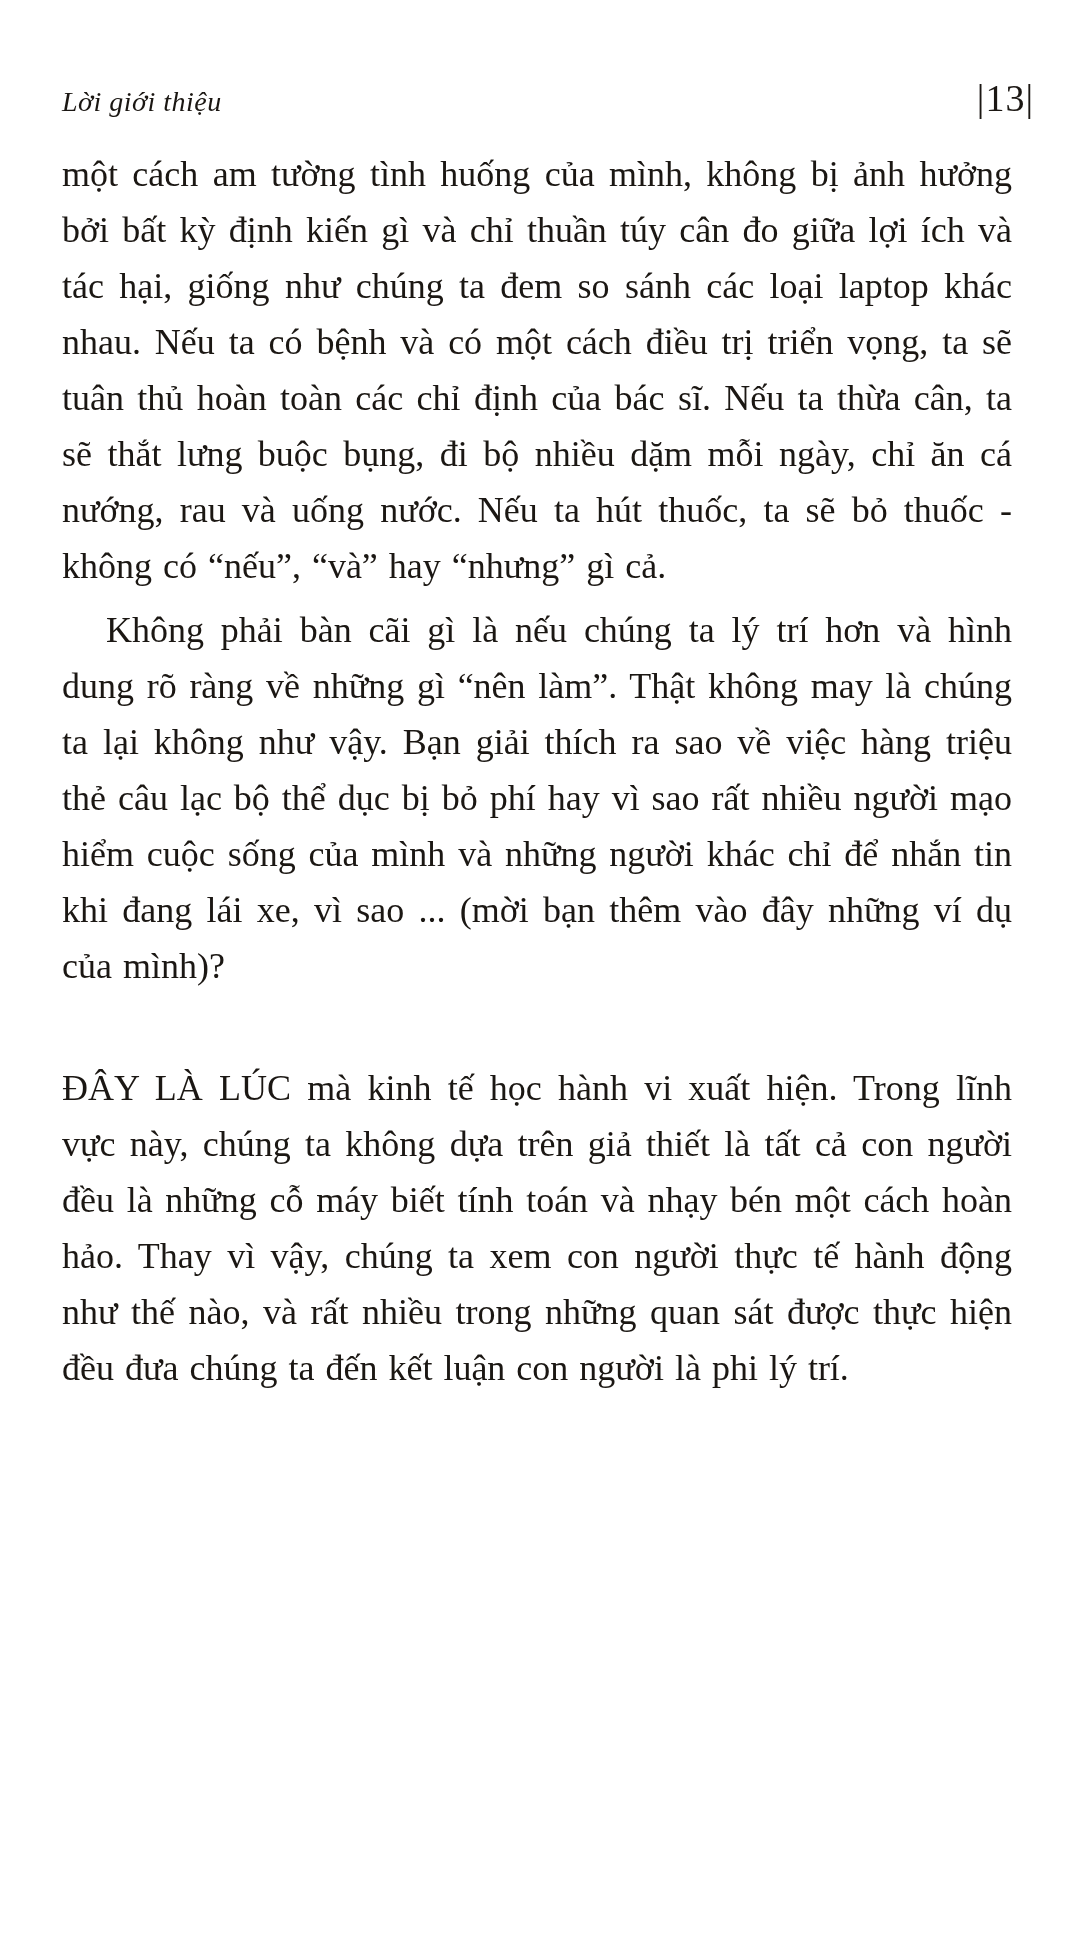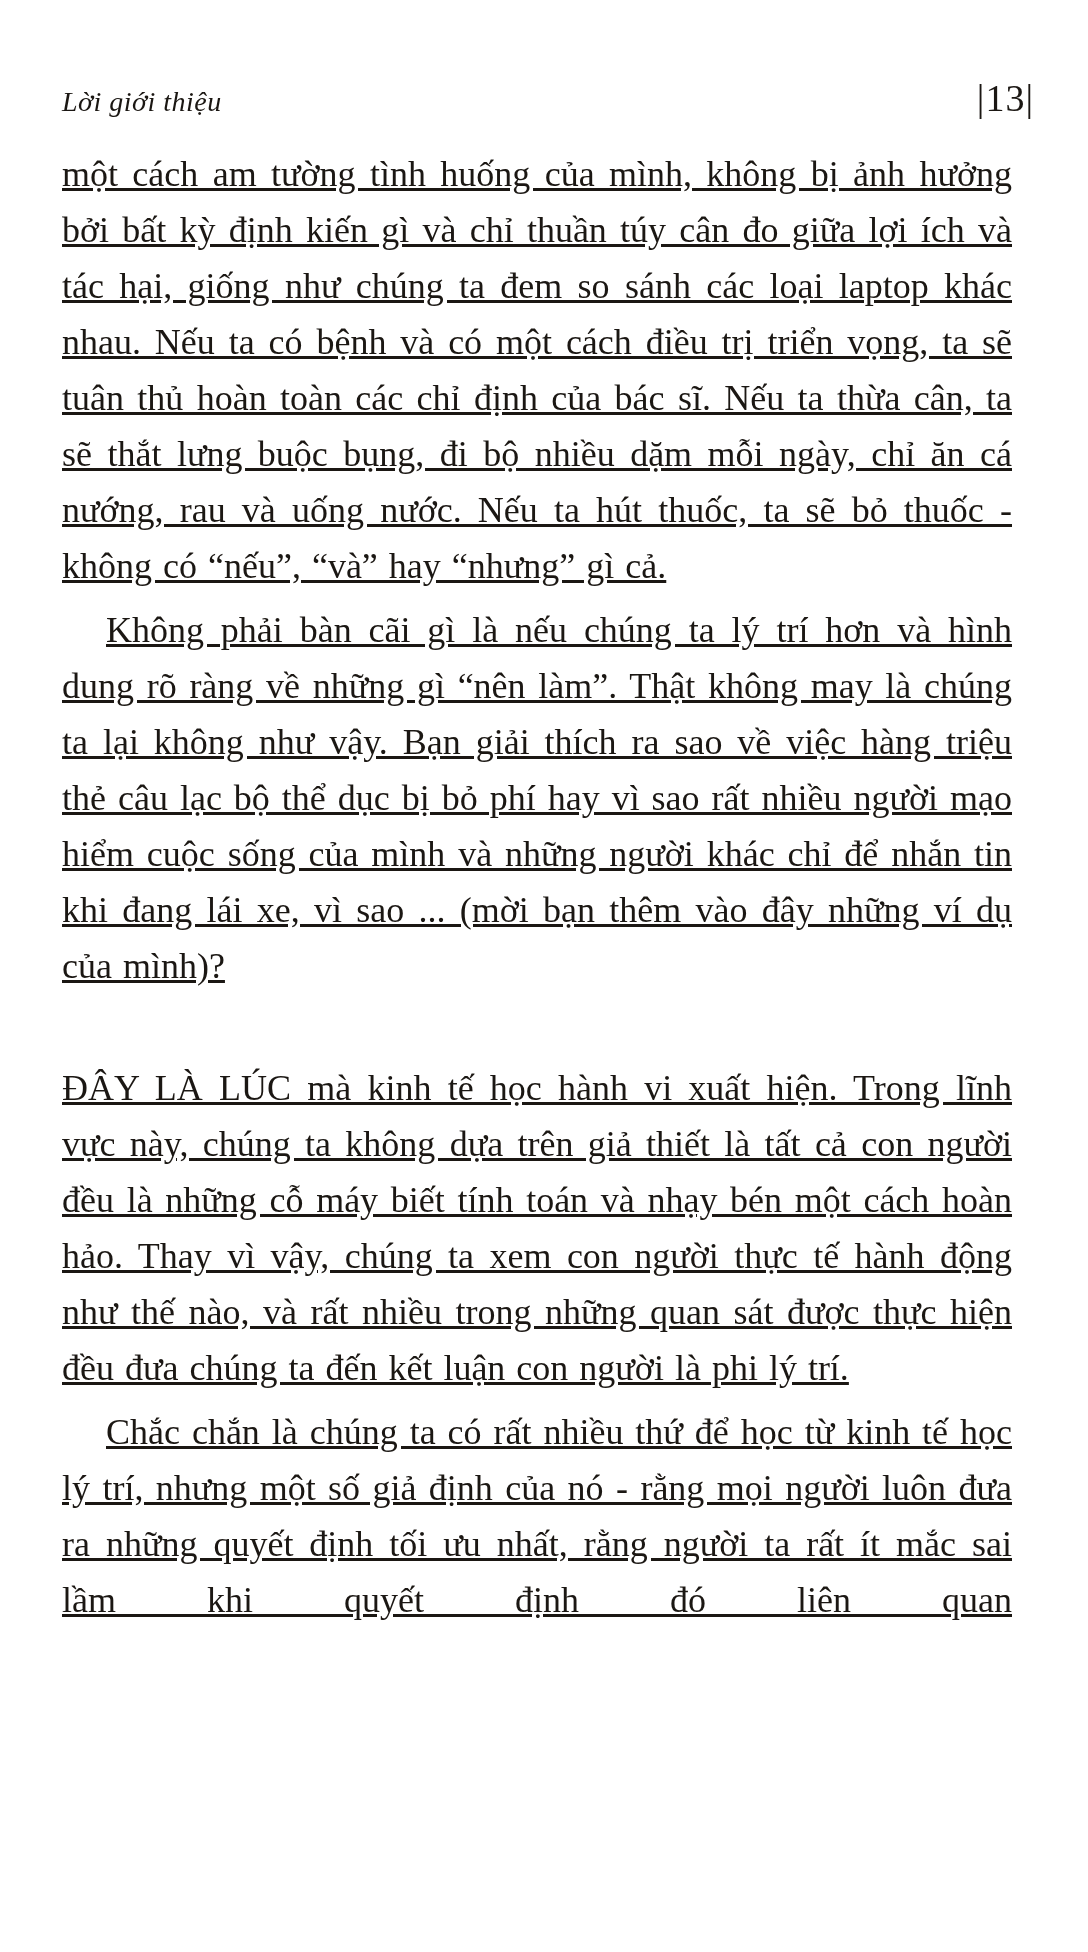--- a/index.html
+++ b/index.html
@@ -37,21 +37,20 @@
   .content {
     padding: 26px 76px 0 62px; 
   }
   .para {
     margin: 0;
     font-size: 36px;
     line-height: 56px;
     text-align: justify;
     text-justify: inter-word;
     word-spacing: 2px;
-    text-decoration: underline;
   }
   .para.indent {
     text-indent: 44px;
     margin-top: 8px;
   }
   .para.section-start {
     margin-top: 66px;
   }
   .para.cut-off {
     
@@ -65,16 +64,15 @@
 
   <div class="header">
     <span class="running-title">Lời giới thiệu</span>
     <span class="page-number">|13|</span>
   </div>
 
   <div class="content">
     <p class="para">một cách am tường tình huống của mình, không bị ảnh hưởng bởi bất kỳ định kiến gì và chỉ thuần túy cân đo giữa lợi ích và tác hại, giống như chúng ta đem so sánh các loại laptop khác nhau. Nếu ta có bệnh và có một cách điều trị triển vọng, ta sẽ tuân thủ hoàn toàn các chỉ định của bác sĩ. Nếu ta thừa cân, ta sẽ thắt lưng buộc bụng, đi bộ nhiều dặm mỗi ngày, chỉ ăn cá nướng, rau và uống nước. Nếu ta hút thuốc, ta sẽ bỏ thuốc - không có “nếu”, “và” hay “nhưng” gì cả.</p>
     <p class="para indent">Không phải bàn cãi gì là nếu chúng ta lý trí hơn và hình dung rõ ràng về những gì “nên làm”. Thật không may là chúng ta lại không như vậy. Bạn giải thích ra sao về việc hàng triệu thẻ câu lạc bộ thể dục bị bỏ phí hay vì sao rất nhiều người mạo hiểm cuộc sống của mình và những người khác chỉ để nhắn tin khi đang lái xe, vì sao ... (mời bạn thêm vào đây những ví dụ của mình)?</p>
     <p class="para section-start">ĐÂY LÀ LÚC mà kinh tế học hành vi xuất hiện. Trong lĩnh vực này, chúng ta không dựa trên giả thiết là tất cả con người đều là những cỗ máy biết tính toán và nhạy bén một cách hoàn hảo. Thay vì vậy, chúng ta xem con người thực tế hành động như thế nào, và rất nhiều trong những quan sát được thực hiện đều đưa chúng ta đến kết luận con người là phi lý trí.</p>
-    <p class="para indent cut-off">Chắc chắn là chúng ta có rất nhiều thứ để học từ kinh tế học lý trí, nhưng một số giả định của nó - rằng mọi người luôn đưa ra những quyết định tối ưu nhất, rằng người ta rất ít mắc sai lầm khi quyết định đó liên quan</p>
   </div>
 
 </div>
 
 </body></html>

